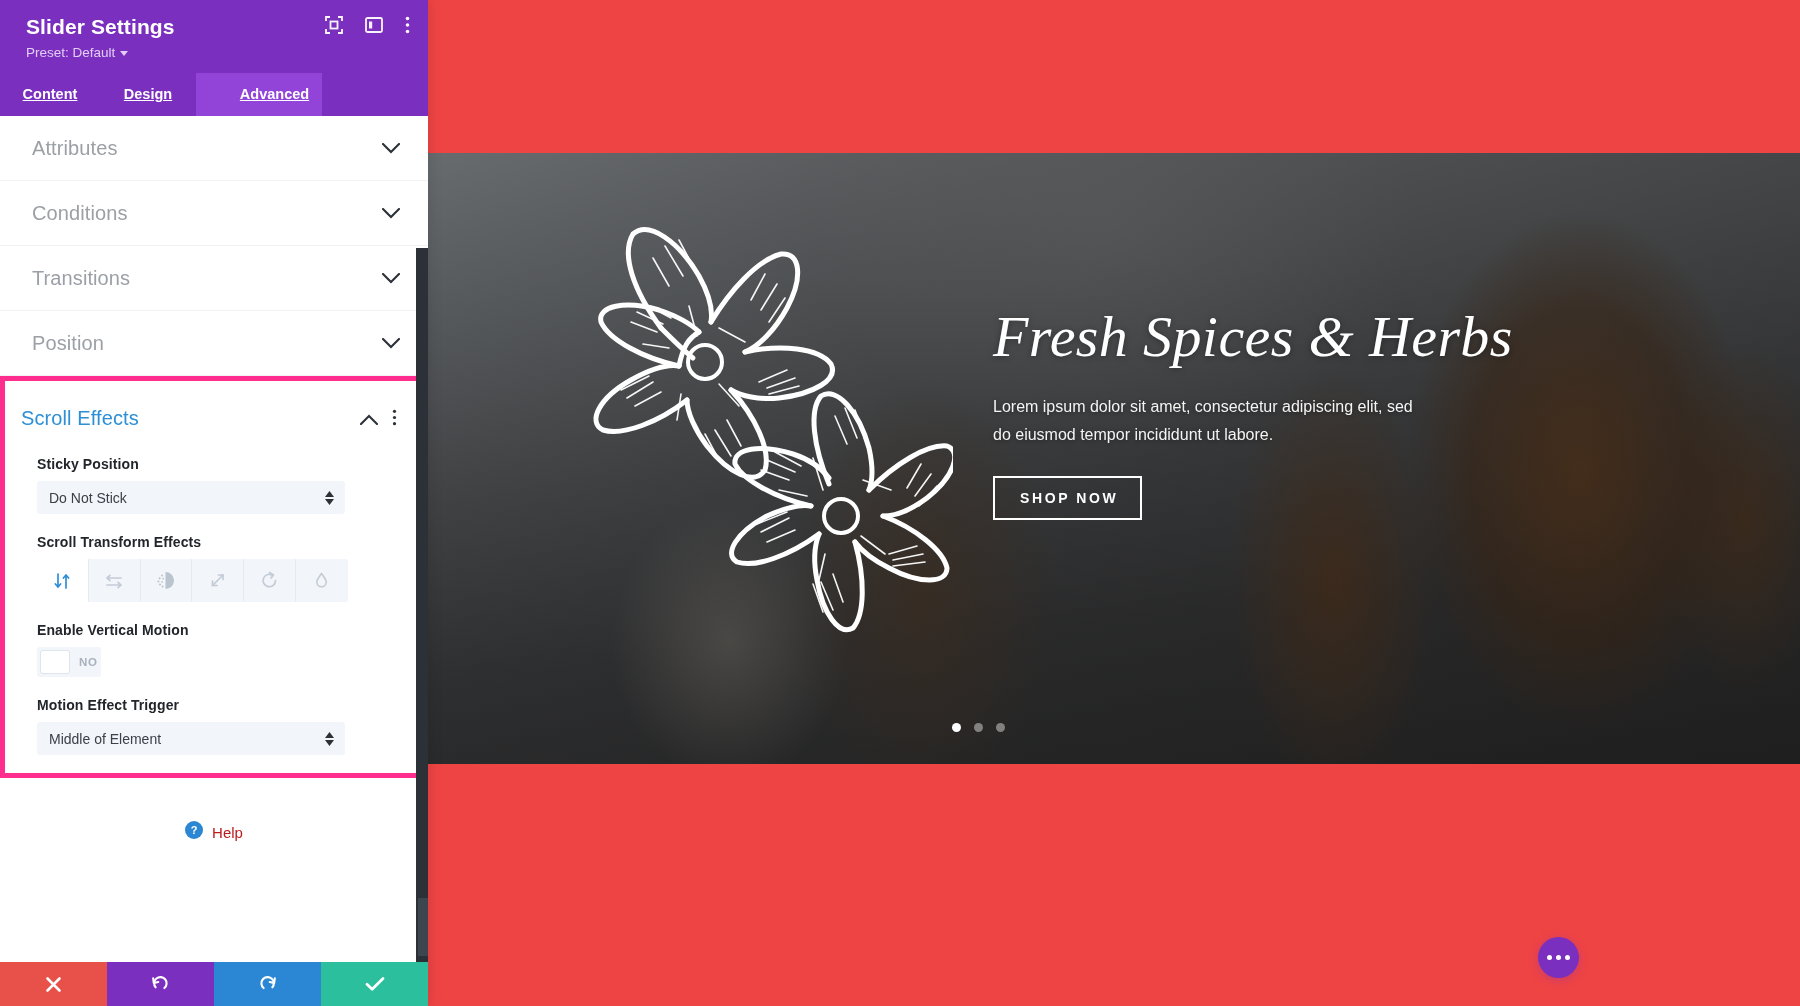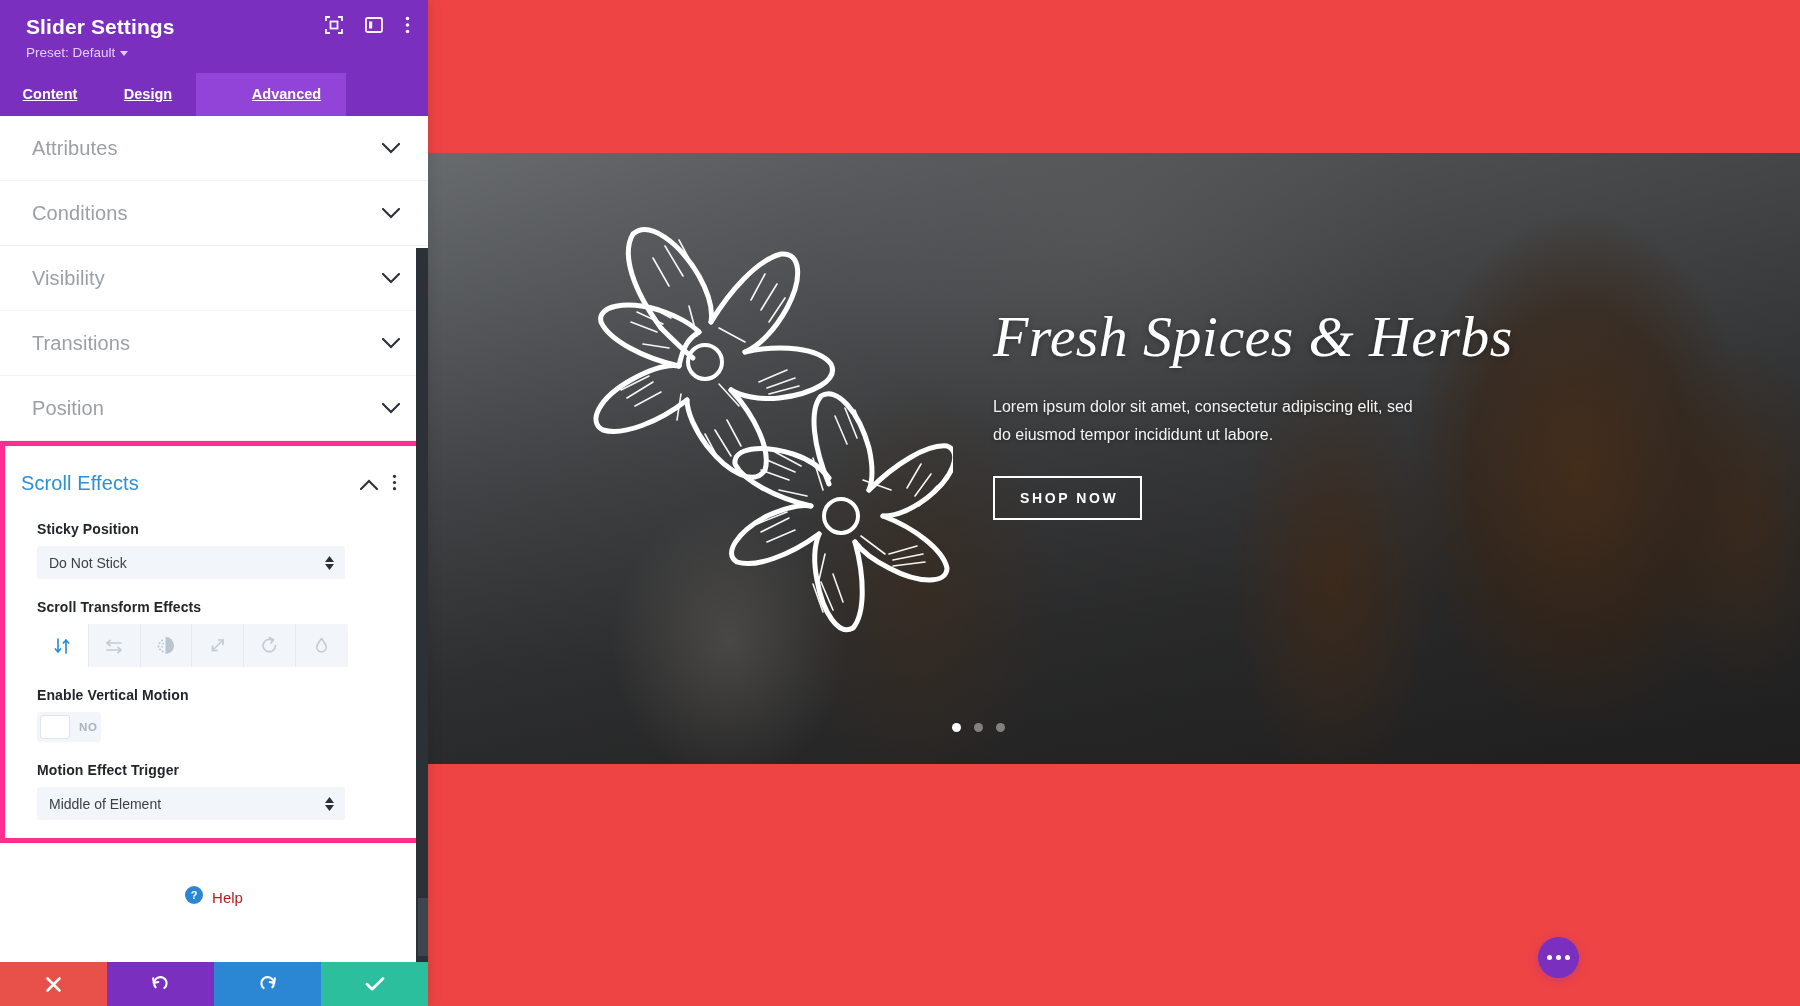--- a/index.html
+++ b/index.html
@@ -69,21 +69,21 @@
     font-size: 14.5px;
     font-weight: bold;
     text-align: center;
     cursor: pointer;
     flex: 0 0 auto;
     min-width: 96px;
     text-decoration: underline;
   }
   .tab.t-content { width: 100px; }
   .tab.t-design  { width: 96px; }
-  .tab.t-advanced{ width: 150px; background: #9344d8; padding-left: 31px; }
+  .tab.t-advanced{ width: 126px; background: #9344d8; padding-left: 31px; }
 
   
   .panel-body {
     flex: 1 1 auto;
     position: relative;
     overflow: hidden;
     background: #ffffff;
   }
 
   .acc-row {
@@ -371,28 +371,20 @@
 
       <div class="acc-row">
         <span class="acc-label">Conditions</span>
         <span class="chev">
           <svg width="18" height="11" viewBox="0 0 18 11">
               <path d="M1 1l8 8 8-8" fill="none" stroke="#2c3138" stroke-width="2.1" stroke-linecap="round"></path>
             </svg>
         </span>
       </div>
 
-      <div class="acc-row">
-        <span class="acc-label">Visibility</span>
-        <span class="chev">
-          <svg width="18" height="11" viewBox="0 0 18 11">
-              <path d="M1 1l8 8 8-8" fill="none" stroke="#2c3138" stroke-width="2.1" stroke-linecap="round"></path>
-            </svg>
-        </span>
-      </div>
 
       <div class="acc-row">
         <span class="acc-label">Transitions</span>
         <span class="chev">
           <svg width="18" height="11" viewBox="0 0 18 11">
               <path d="M1 1l8 8 8-8" fill="none" stroke="#2c3138" stroke-width="2.1" stroke-linecap="round"></path>
             </svg>
         </span>
       </div>
 

